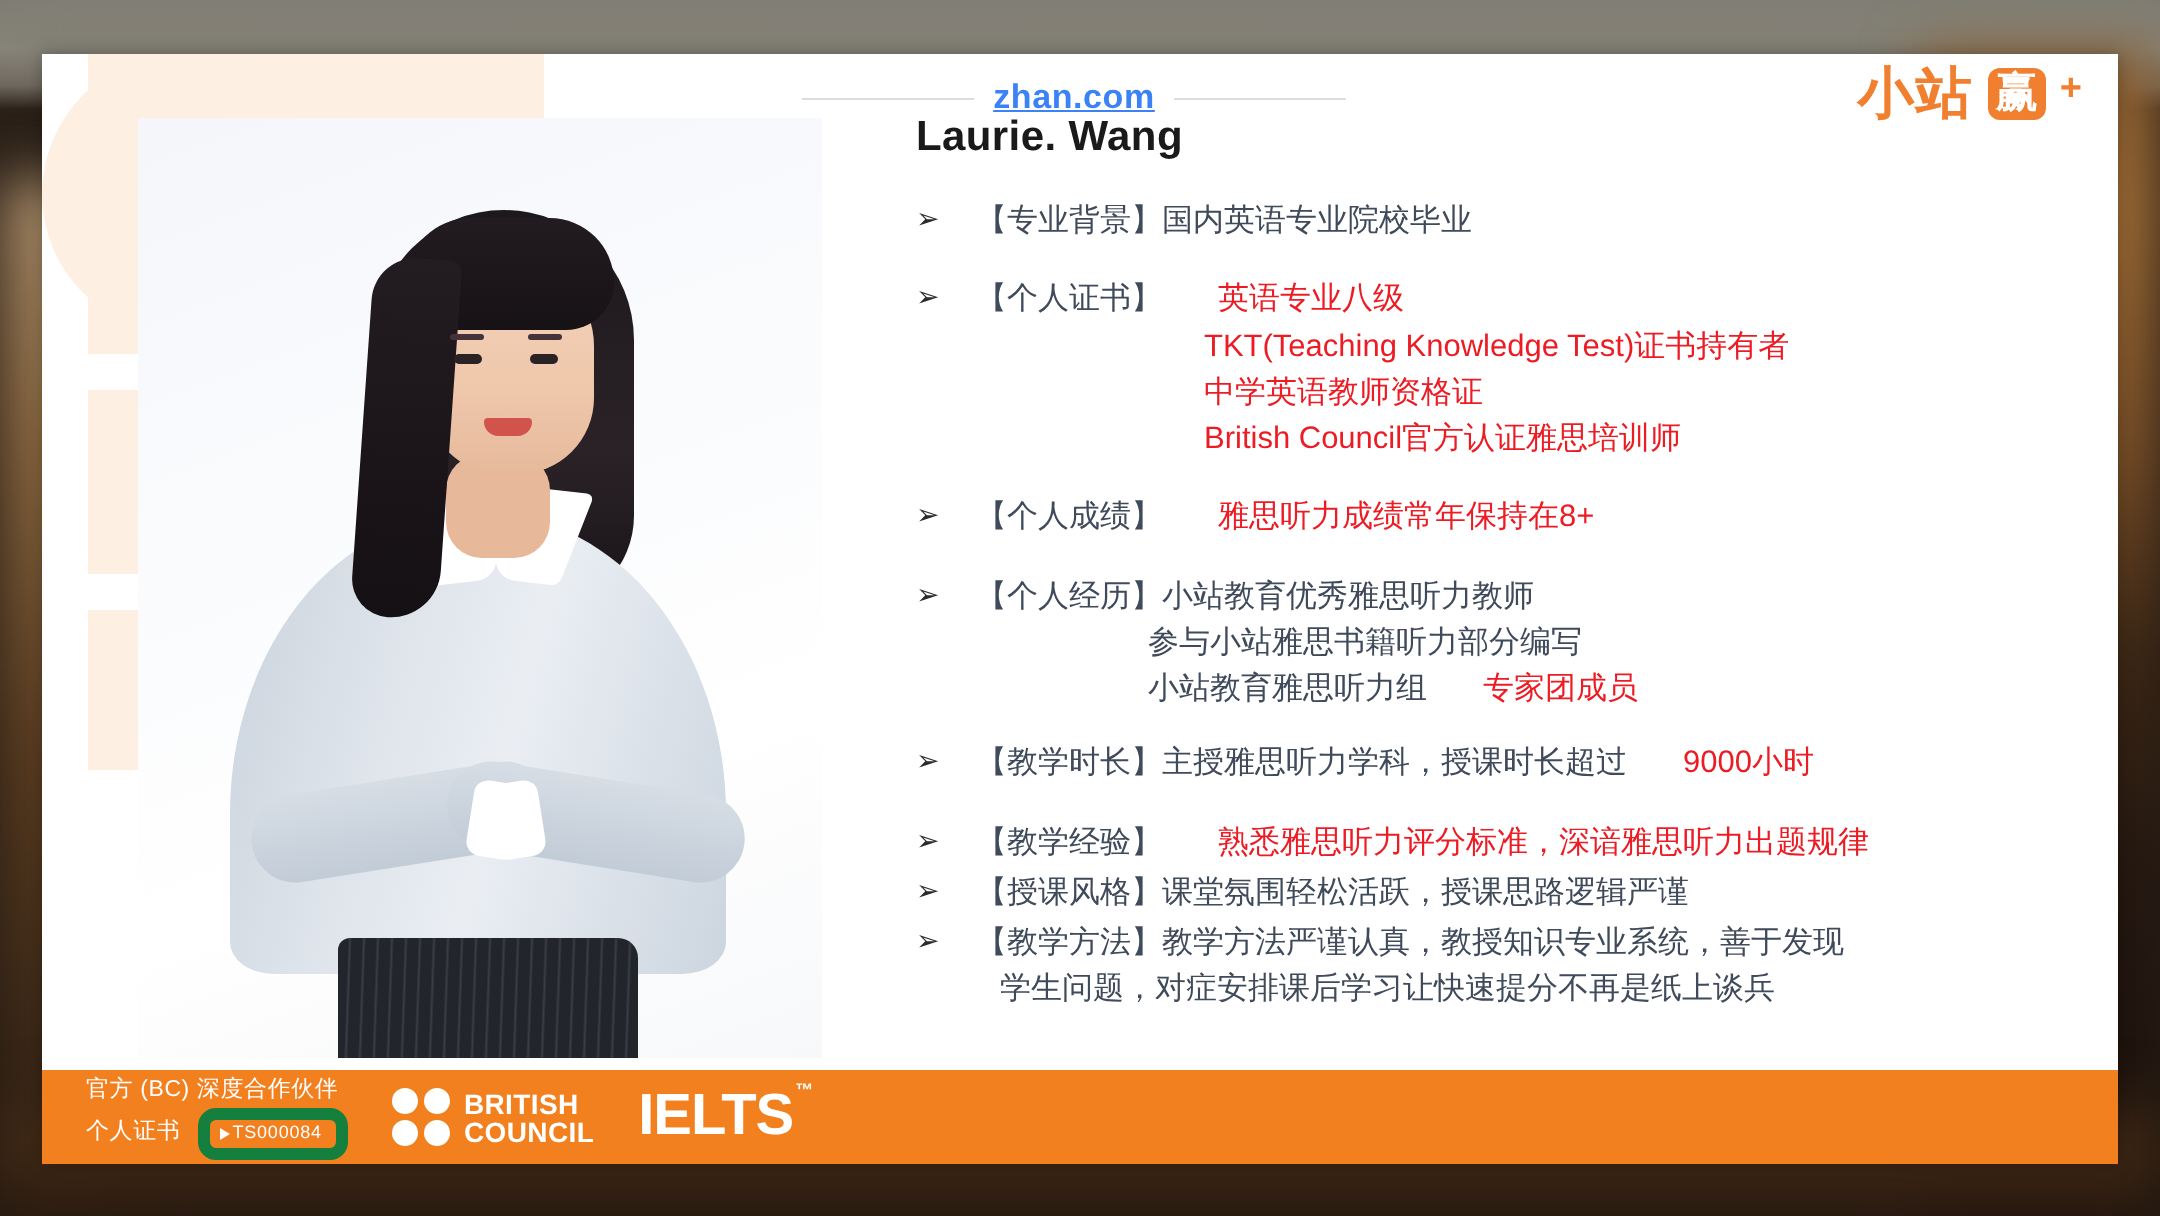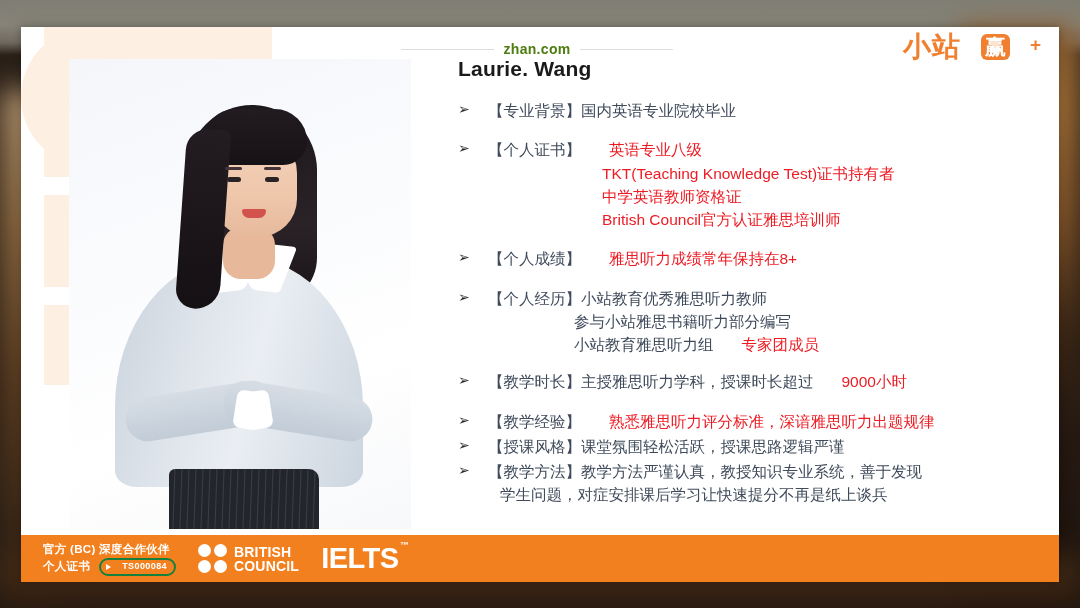--- a/index.html
+++ b/index.html
@@ -160,37 +160,37 @@
 
   
   #wm-row {
     position: absolute;
     left: 380px; top: 10px;
     width: 272px; height: 24px;
     display: flex; align-items: center; gap: 10px;
   }
   .wm-line { flex: 1 1 auto; height: 1px; background: #dcdcdc; }
   #wm-text {
-    font-size: 14px; font-weight: bold; letter-spacing: .3px;
-    color: #4d7c0f; white-space: nowrap;
+    font-size: 17px; font-weight: bold; letter-spacing: .3px;
+    color: #3b82f6; white-space: nowrap; text-decoration: underline;
   }
 
   
   #title {
     position: absolute;
     left: 437px; top: 30px;
     font-size: 21px; font-weight: bold; color: #1a1a1a;
     letter-spacing: .2px;
   }
 
   
   #brand-logo {
     position: absolute;
     right: 18px; top: 6px;
-    display: flex; align-items: center; gap: 20px;
+    display: flex; align-items: center; gap: 7px;
   }
   #brand-word {
     font-size: 28px; font-weight: bold; color: #F08030;
     letter-spacing: 1px; line-height: 1;
   }
   #brand-badge {
     background: #F08030; color: #ffffff;
     font-size: 21px; font-weight: bold;
     border-radius: 6px; padding: 2px 4px 3px 4px; line-height: 1;
   }
@@ -230,28 +230,28 @@
     position: absolute;
     left: 0; bottom: 0;
     width: 1038px; height: 47px;
     background: #F3801F;
     display: flex; align-items: center;
   }
   #footer-left {
     margin-left: 22px;
     color: #ffffff;
     font-size: 11.5px;
-    font-weight: bold;
+    font-weight: normal;
     line-height: 1.45;
     letter-spacing: .3px;
   }
   #footer-code-row { display: flex; align-items: center; gap: 9px; }
   #org-code-badge {
-    display: inline-flex; align-items: center; gap: 11px;
-    border: 2px solid #15803d;
+    display: inline-flex; align-items: center; gap: 1px;
+    border: 6px solid #15803d;
     border-radius: 9px;
     padding: 0 7px 0 5px;
     height: 14px;
     font-size: 9px; letter-spacing: .4px;
   }
   #org-code-badge .play-tri {
     width: 0; height: 0;
     border-left: 5px solid #ffffff;
     border-top: 3.5px solid transparent;
     border-bottom: 3.5px solid transparent;

